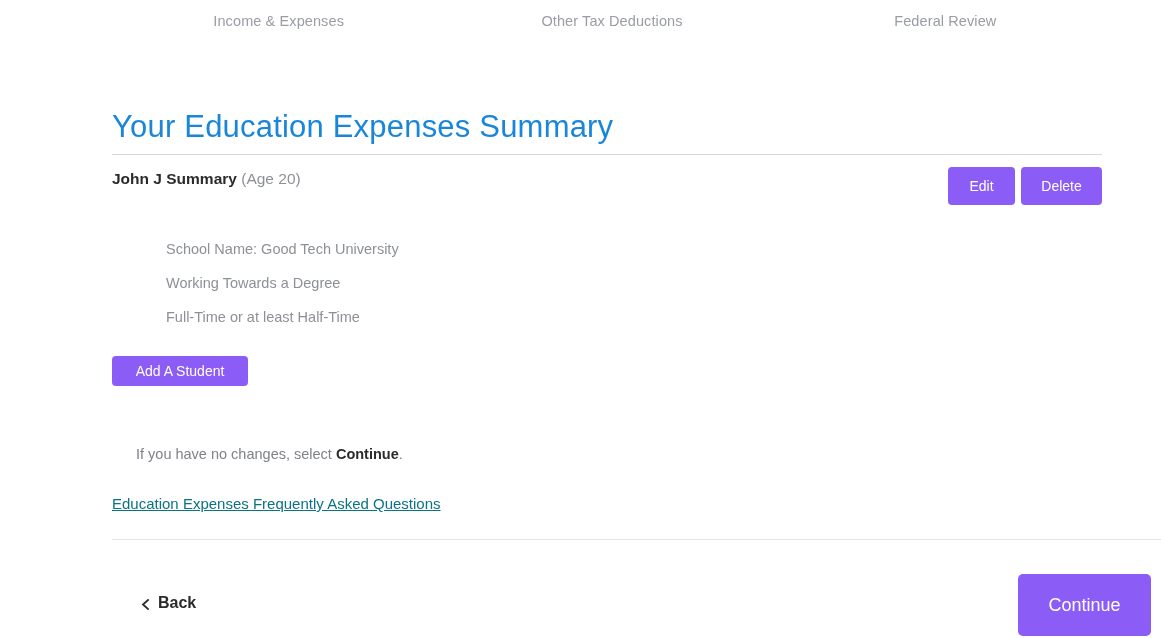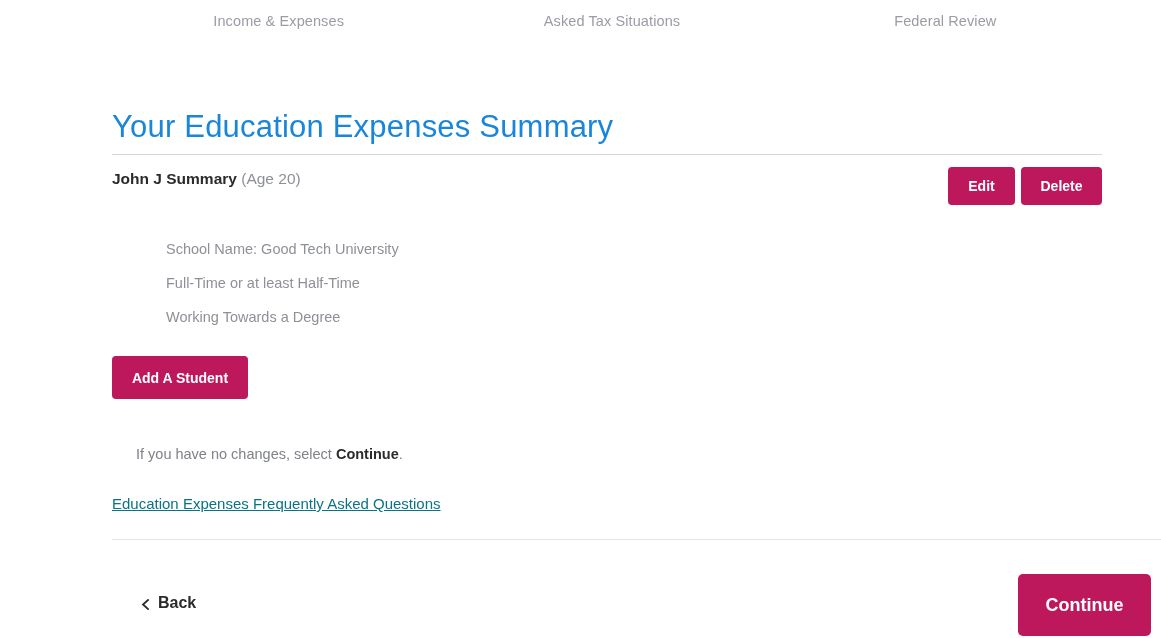--- a/index.html
+++ b/index.html
@@ -99,26 +99,26 @@
   }
 
   .row-actions {
     position: absolute;
     right: 0;
     top: -1px;
     display: flex;
     gap: 6px;
   }
   .btn-teal {
-    background: #be185d;
+    background: #8b5cf6;
     color: #ffffff;
     border: none;
     border-radius: 4px;
     font-family: "Liberation Sans", sans-serif;
-    font-weight: bold;
+    font-weight: normal;
     cursor: pointer;
     padding: 0;
   }
   .btn-edit {
     width: 67px;
     height: 38px;
     font-size: 14px;
   }
   .btn-delete {
     width: 81px;
@@ -137,21 +137,21 @@
     color: #8d9096;
     line-height: 34px;
     white-space: nowrap;
   }
 
   .btn-add-student {
     position: absolute;
     left: 112px;
     top: 356px;
     width: 136px;
-    height: 43px;
+    height: 30px;
     font-size: 14px;
     border-radius: 4px;
   }
 
   .hint-text {
     position: absolute;
     left: 112px;
     top: 446px;
     font-size: 14.5px;
     color: #7f8288;
@@ -222,21 +222,21 @@
 </style>
 </head>
 <body>
 
 <nav class="nav-tabs">
   <div class="nav-tab">
     <span class="nav-tab-label">Income &amp; Expenses</span>
     <span class="nav-tab-underline"></span>
   </div>
   <div class="nav-tab">
-    <span class="nav-tab-label">Asked Tax Situations</span>
+    <span class="nav-tab-label">Other Tax Deductions</span>
     <span class="nav-tab-underline"></span>
   </div>
   <div class="nav-tab">
     <span class="nav-tab-label">Federal Review</span>
     <span class="nav-tab-underline"></span>
   </div>
 </nav>
 
 <h1 class="page-title">Your Education Expenses Summary</h1>
 
@@ -248,22 +248,22 @@
     <span class="student-age">(Age 20)</span>
   </div>
   <div class="row-actions">
     <button class="btn-teal btn-edit">Edit</button>
     <button class="btn-teal btn-delete">Delete</button>
   </div>
 </div>
 
 <div class="detail-list">
   <div class="detail-line">School Name: Good Tech University</div>
+  <div class="detail-line">Working Towards a Degree</div>
   <div class="detail-line">Full-Time or at least Half-Time</div>
-  <div class="detail-line">Working Towards a Degree</div>
 </div>
 
 <button class="btn-teal btn-add-student">Add A Student</button>
 
 <div class="hint-text">
   <span>If you have no changes, select </span><span class="strong">Continue</span><span>.</span>
 </div>
 
 <a class="faq-link" href="#">Education Expenses Frequently Asked Questions</a>
 

